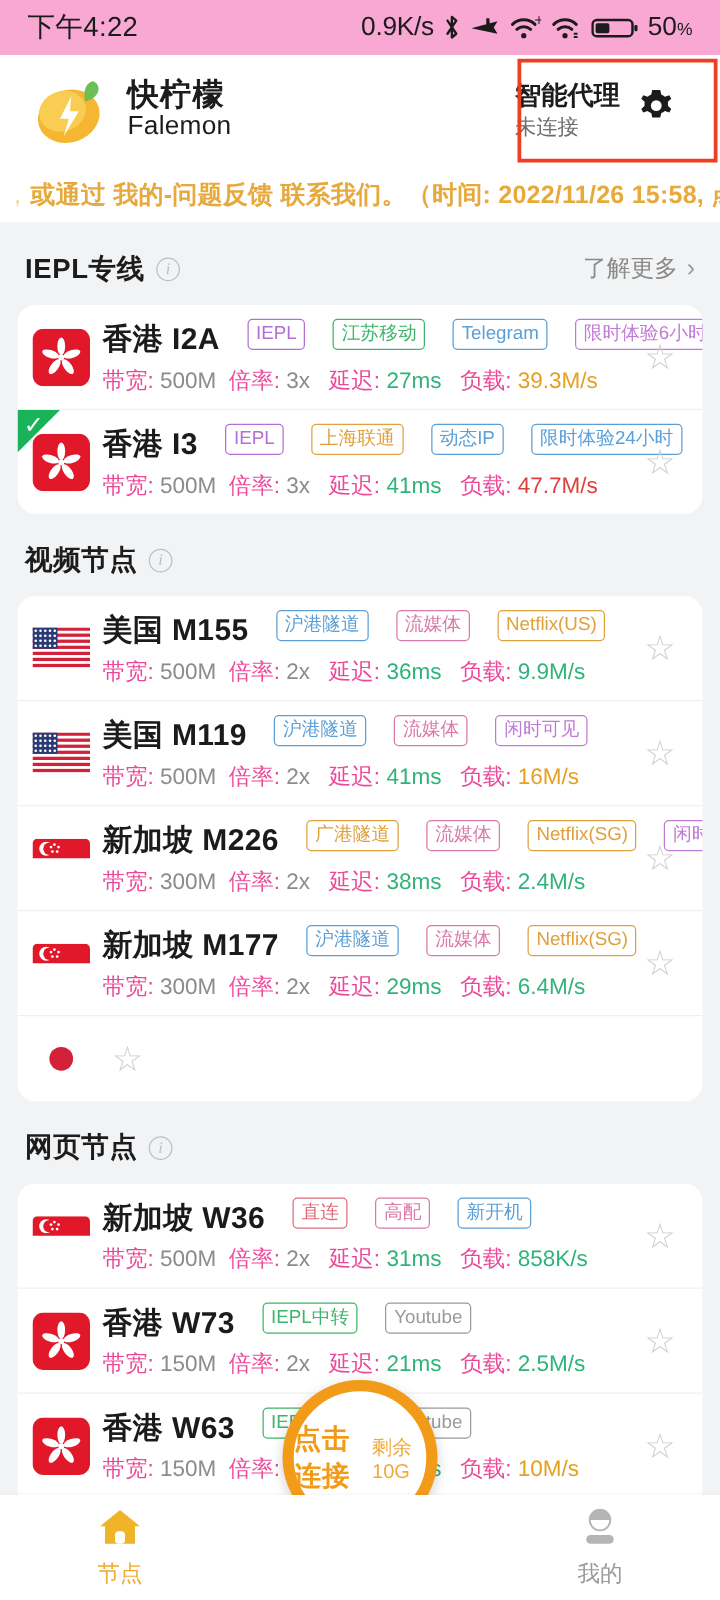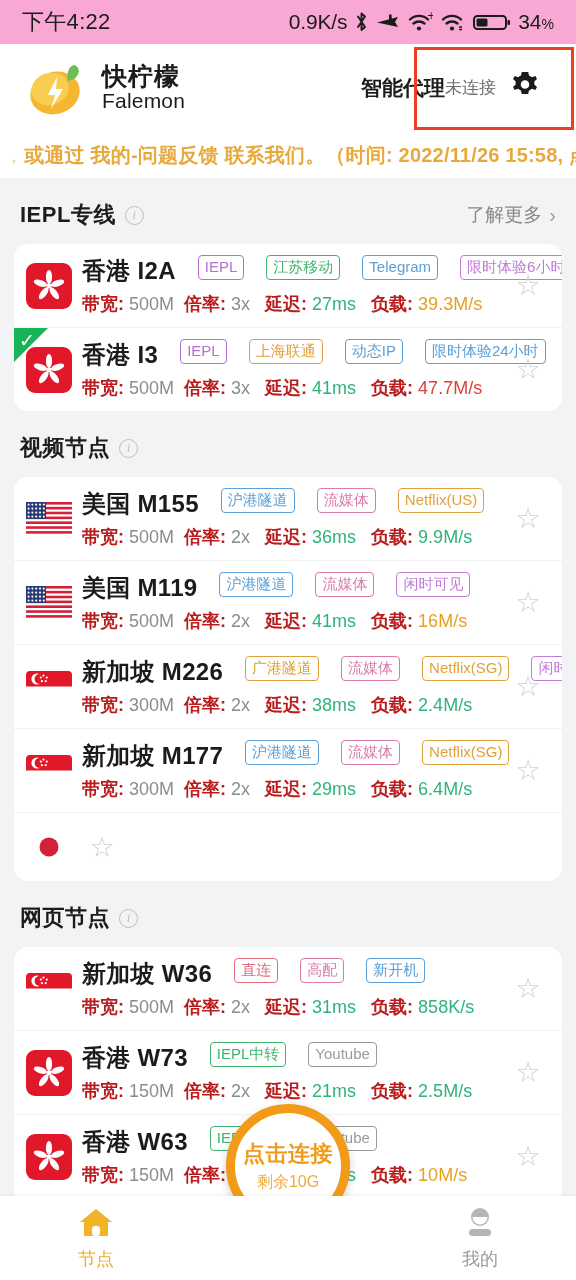--- a/index.html
+++ b/index.html
@@ -33,21 +33,21 @@
   .brand { display: flex; align-items: center; gap: 10px; }
   .logo-wrap { position: relative; width: 70px; height: 62px; }
   .brand-text { display: flex; flex-direction: column; line-height: 1.08; }
   .brand-cn { font-size: 25px; font-weight: bold; color: #1c1c1c; letter-spacing: 1px; }
   .brand-en { font-size: 21px; color: #1c1c1c; letter-spacing: .2px; }
 
   .agent-box {
     display: flex; align-items: center; gap: 12px;
     padding: 10px 16px 10px 20px;
   }
-  .agent-texts { display: flex; flex-direction: row; align-items: center; line-height: 1.25; }
+  .agent-texts { display: flex; flex-direction: column; align-items: flex-start; line-height: 1.25; }
   .agent-title { font-size: 21px; font-weight: bold; color: #1c1c1c; }
   .agent-sub { font-size: 17px; color: #6d6d6d; }
   .redbox {
     position: absolute; border: 3px solid #ef3d20;
     left: 414px; top: 3px; width: 160px; height: 83px; pointer-events: none;
   }
 
   
   .notice {
     height: 46px; background: #fff;
@@ -88,41 +88,41 @@
   .flag { width: 46px; height: 46px; flex: 0 0 46px; margin-right: 10px;
           display: flex; align-items: center; justify-content: center; }
   .row-main { flex: 1 1 auto; min-width: 0; }
   .row-top { display: flex; align-items: flex-start; gap: 22px; flex-wrap: nowrap; }
   .node-name { font-size: 24px; font-weight: bold; color: #1b1b1b; white-space: nowrap; letter-spacing: .3px; }
   .tag {
     font-size: 15px; padding: 2px 6px; border-radius: 4px;
     border: 1px solid; white-space: nowrap; line-height: 1.25;
   }
   .row-sub { margin-top: 5px; font-size: 18px; color: #8c8c8c; white-space: nowrap; }
-  .row-sub b { color: #b91c1c; font-weight: bold; }
+  .row-sub b { color: #ec4899; font-weight: normal; }
   .lat { color: #2fb37a; }
   .load-g { color: #2fb37a; }
   .load-o { color: #e6a020; }
   .load-r { color: #e0403a; }
   .star { flex: 0 0 40px; display: flex; justify-content: center; align-items: center; color: #cfcfcf; font-size: 28px; }
   .corner {
     position: absolute; left: 0; top: 0; width: 0; height: 0;
     border-top: 34px solid #19b45a; border-right: 34px solid transparent;
   }
   .corner-check {
     position: absolute; left: 5px; top: 3px; color: #fff;
     font-size: 19px; font-weight: bold; line-height: 1;
   }
 
   
   .connect {
     position: absolute; left: 50%; transform: translateX(-50%);
     bottom: 52px; width: 124px; height: 124px; border-radius: 50%;
     background: #fff; border: 9px solid #f29b18;
-    display: flex; flex-direction: column; align-items: center; justify-content: center;
+    display: flex; flex-direction: row; align-items: center; justify-content: center;
     box-shadow: 0 3px 10px rgba(0,0,0,.18);
   }
   .connect-main { font-size: 22px; font-weight: bold; color: #f29b18; letter-spacing: .5px; }
   .connect-sub { font-size: 16px; color: #f2a93c; margin-top: 3px; }
 
   
   .tabbar {
     position: absolute; left: 0; bottom: 0; width: 576px; height: 84px;
     background: #fff; display: flex; align-items: center;
     box-shadow: 0 -1px 4px rgba(0,0,0,.05);
@@ -168,21 +168,21 @@
           <path d="M19 16 l3 0 M19 18.5 l3 0" stroke="#1b1b1b" stroke-width="1.6"></path>
         </svg>
       </span>
       <span class="sb-ico">
         <svg width="38" height="22" viewBox="0 0 38 22">
           <rect x="1" y="5" width="32" height="13" rx="3.5" fill="none" stroke="#1b1b1b" stroke-width="2"></rect>
           <rect x="3.5" y="7.5" width="11" height="8" rx="1.5" fill="#1b1b1b"></rect>
           <rect x="34.5" y="9" width="2.5" height="5" rx="1" fill="#1b1b1b"></rect>
         </svg>
       </span>
-      <span class="sb-pct"><span>34</span><span class="unit">%</span></span>
+      <span class="sb-pct"><span>50</span><span class="unit">%</span></span>
     </div>
   </div>
 
   <div class="header">
     <div class="brand">
       <div class="logo-wrap">
         <svg width="70" height="62" viewBox="0 0 70 62">
           <ellipse cx="33" cy="36" rx="25" ry="21" fill="#f5b731" transform="rotate(-18 33 36)"></ellipse>
           <ellipse cx="28" cy="32" rx="19" ry="16" fill="#f9cd52" transform="rotate(-18 28 32)"></ellipse>
           <path d="M52 8 C60 10 58 22 46 24 C44 14 48 9 52 8 Z" fill="#6cbf55"></path>

